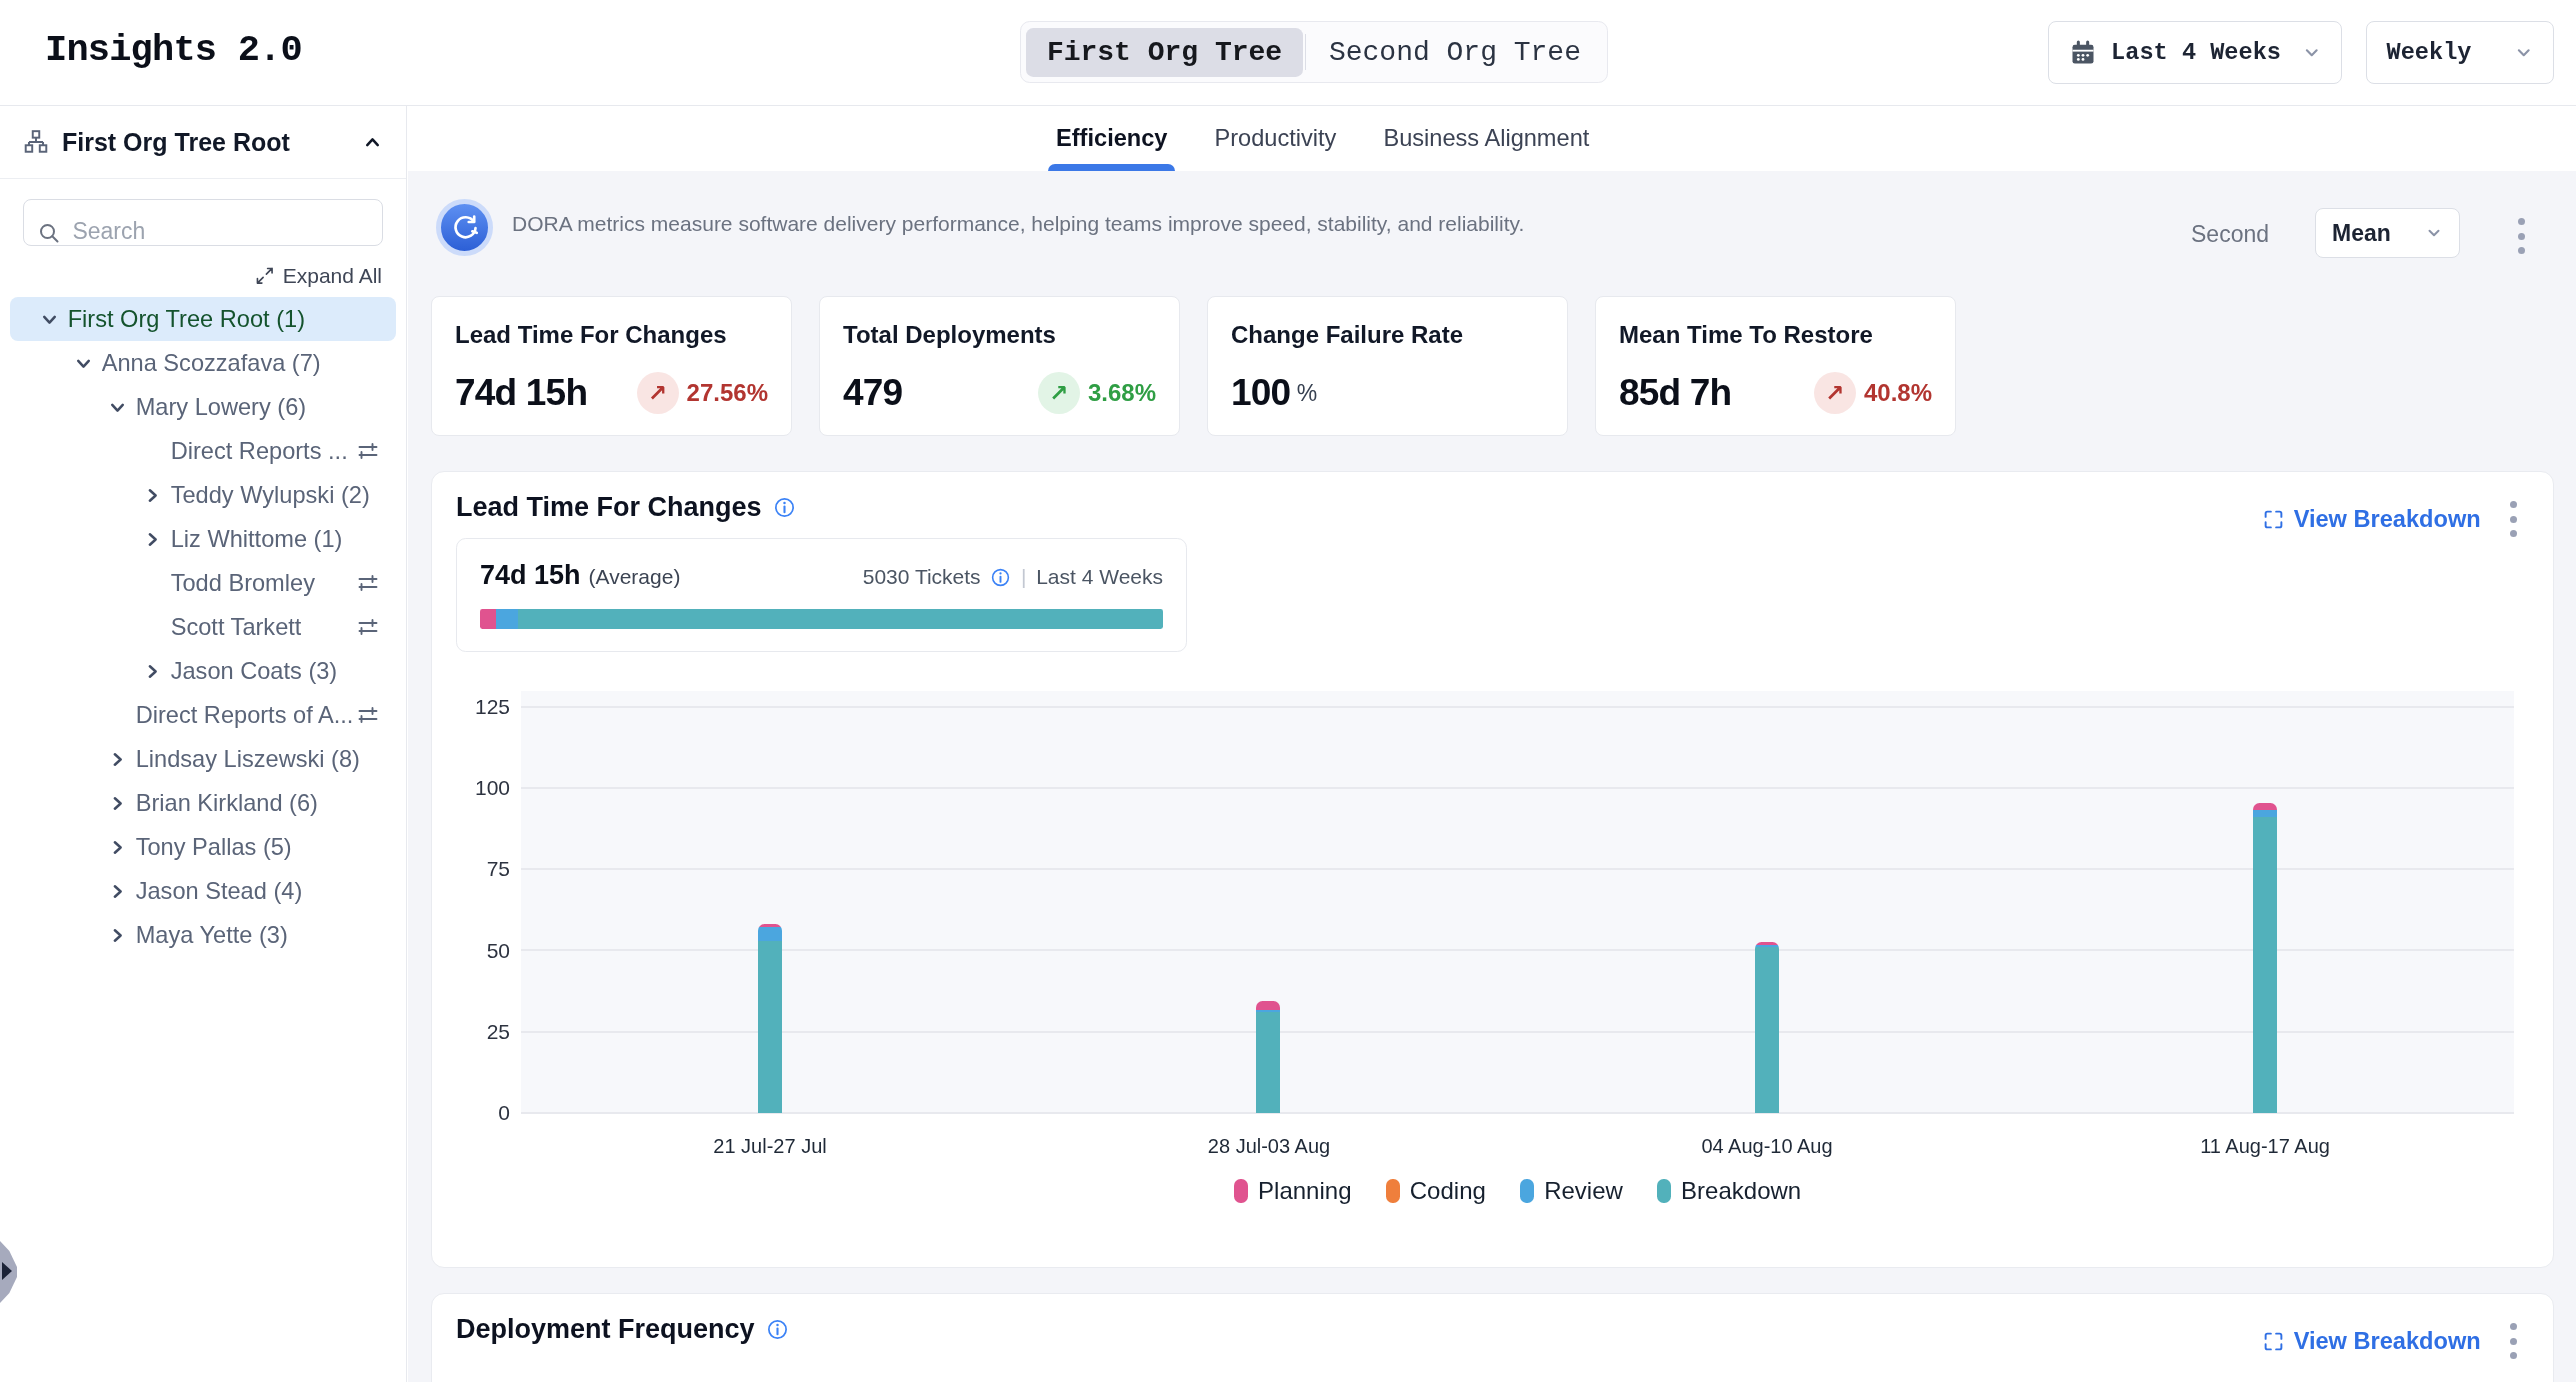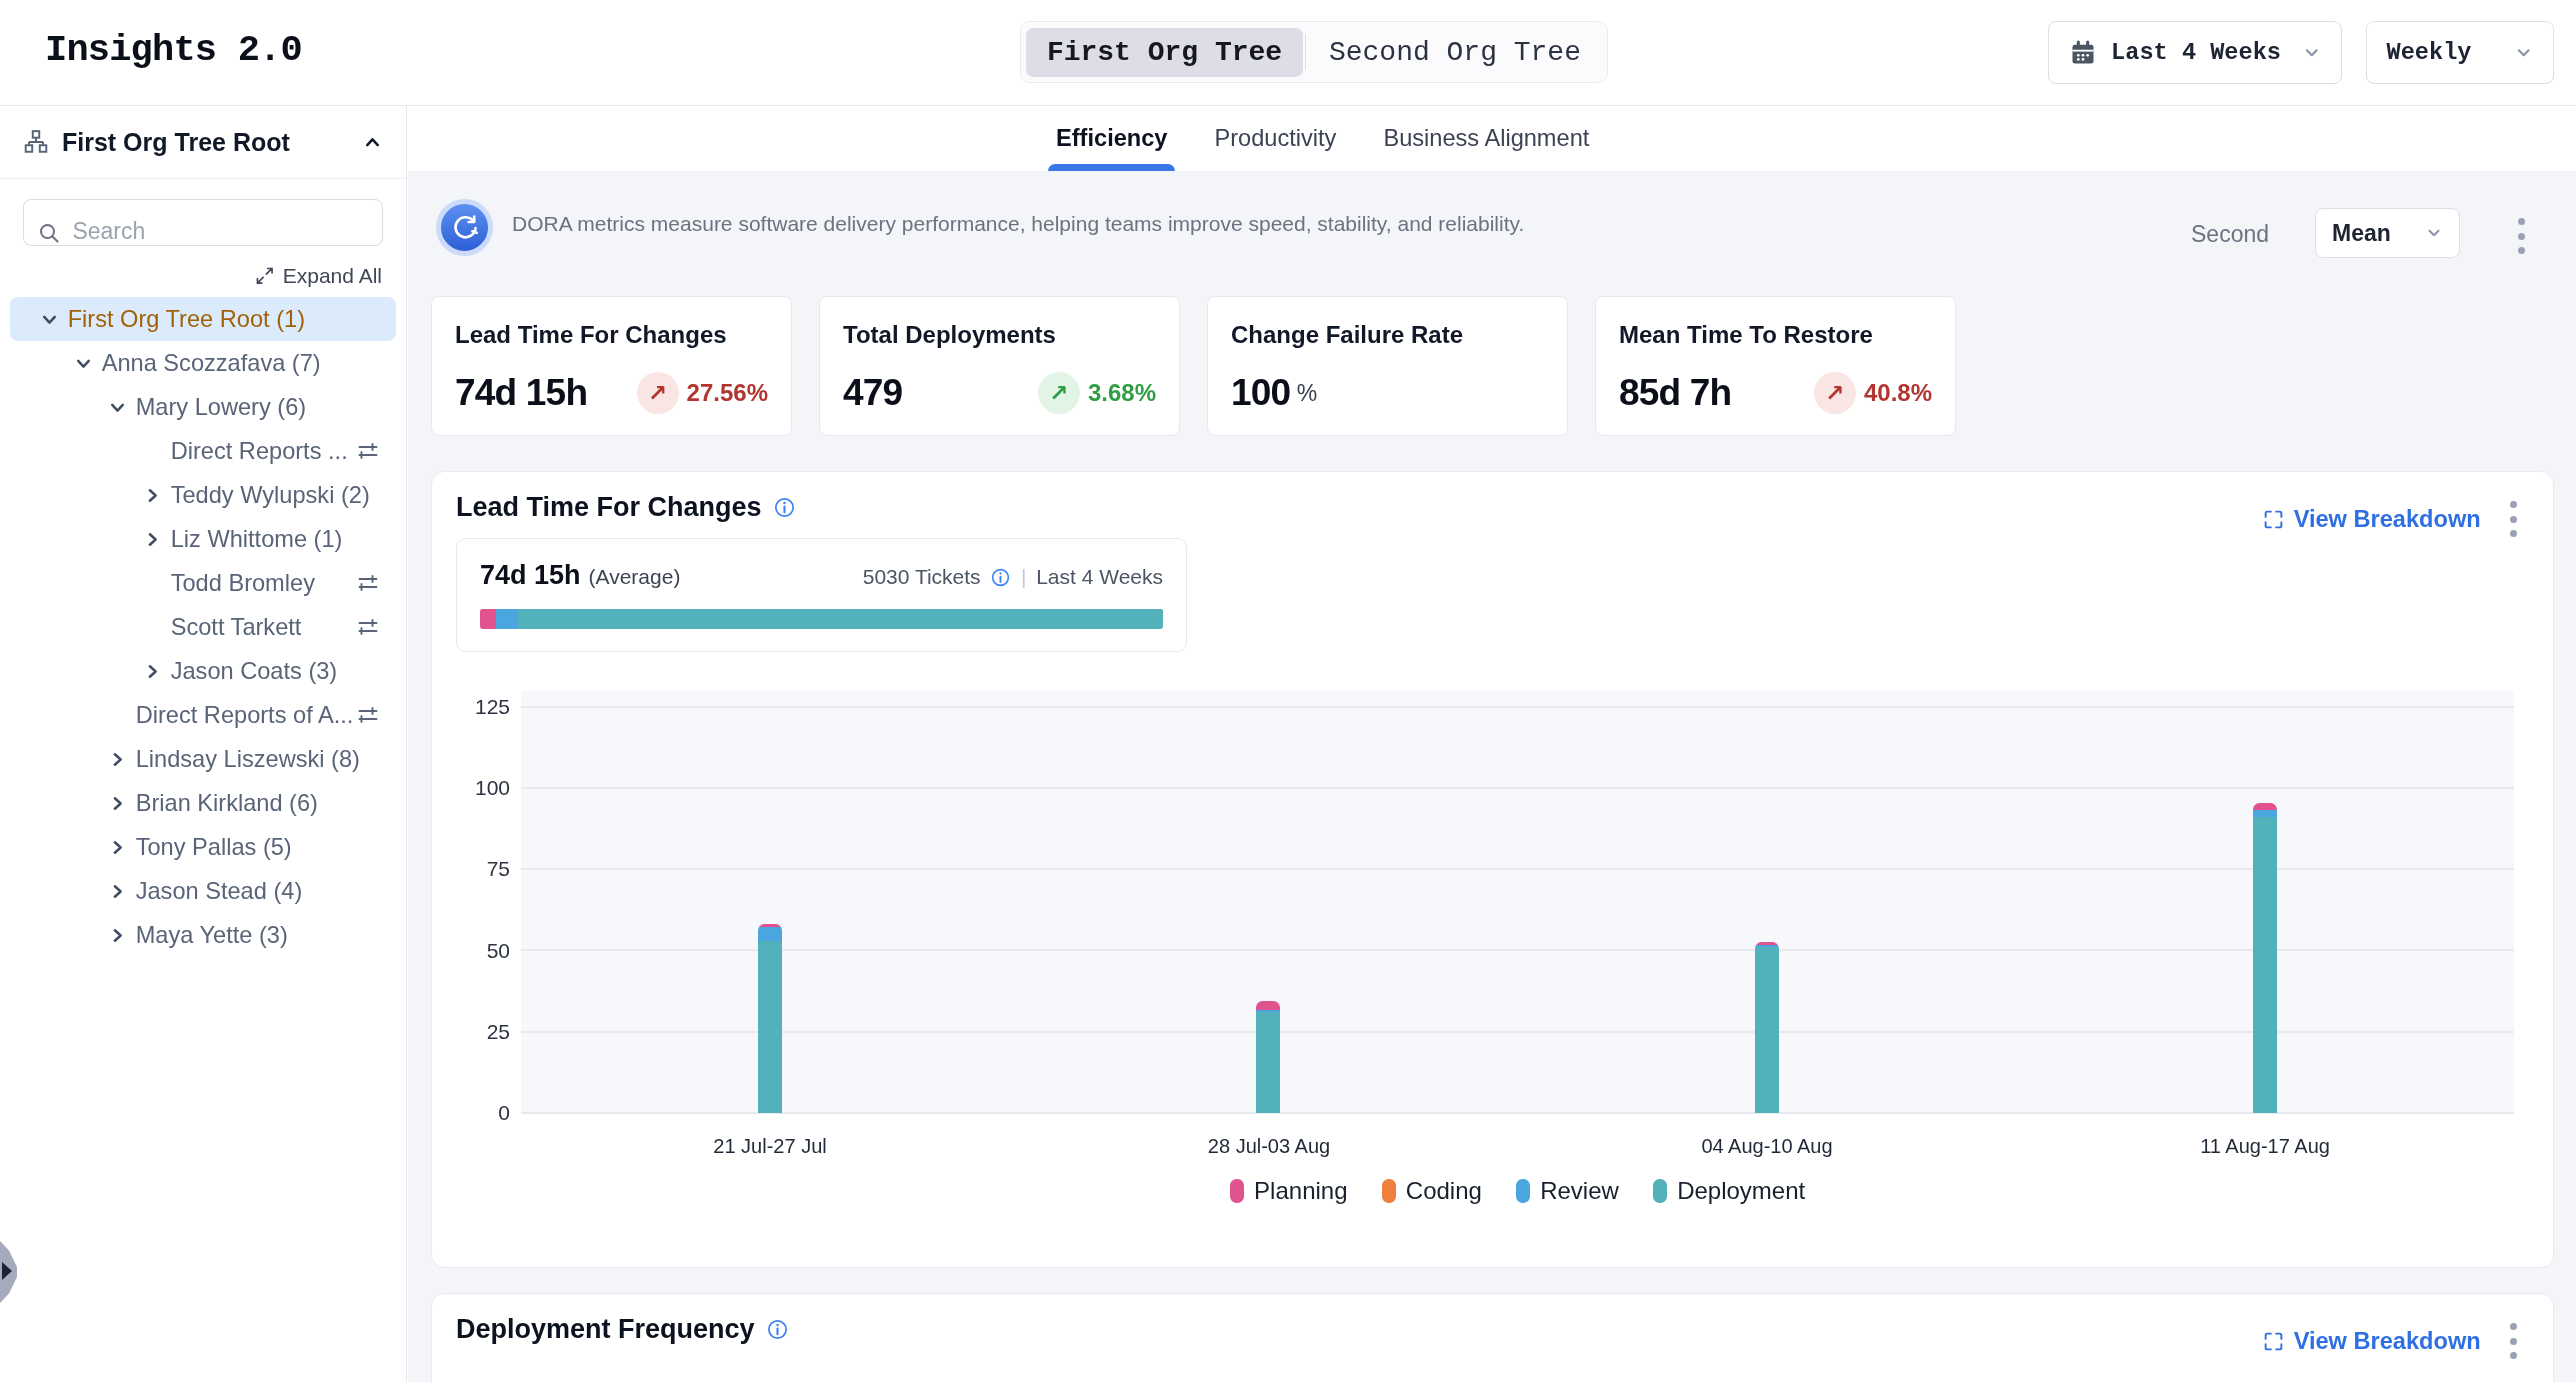--- a/index.html
+++ b/index.html
@@ -34,21 +34,21 @@
   .search-box { margin:19.5px 23px 0; height:47px; border:1.6px solid #dadde4; border-radius:8px;
                 display:flex; align-items:flex-end; padding:0 13px; gap:11.4px; background:#fff; }
   .search-box input { border:none; outline:none; font-size:23px; color:#374151; flex:1; min-width:0;
                       font-family:inherit; background:transparent; }
   .search-box input::placeholder { color:#9ca3af; }
   .expand-row { display:flex; justify-content:flex-end; padding:18px 24px 8px; }
   .expand-btn { display:flex; gap:8px; align-items:center; font-size:21px; color:#3f4656; cursor:pointer; }
   .tree { margin-top:1.6px; }
   .tree-row { height:44px; display:flex; align-items:center; margin:0 9.7px; padding-right:16px;
               border-radius:8px; color:#5a6478; font-size:23.6px; cursor:pointer; }
-  .tree-row.selected { background:#dcebfb; color:#a16207; }
+  .tree-row.selected { background:#dcebfb; color:#14532d; }
   .chev { width:29px; flex:0 0 29px; display:flex; align-items:center; }
   .spacer { width:29px; flex:0 0 29px; }
   .tree-label { white-space:nowrap; overflow:hidden; text-overflow:ellipsis; }
   .filter-ic { margin-left:auto; display:flex; }
 
   
   .main { position:absolute; left:408px; top:106px; right:0; bottom:0; background:#f4f5f9; }
   .tabstrip { position:absolute; left:0; top:0; right:0; height:65px; background:#fff; }
   .tabs { position:absolute; left:648px; top:0; height:65px; display:flex; gap:47px; }
   .tab { font-size:23.6px; color:#3c4354; height:100%; display:flex; align-items:center; position:relative; cursor:pointer; }
@@ -497,21 +497,21 @@
         <div class="leg-item">
           <div class="leg-swatch" style="background: rgb(239, 127, 60);"></div>
           <div>Coding</div>
         </div>
         <div class="leg-item">
           <div class="leg-swatch" style="background: rgb(75, 166, 223);"></div>
           <div>Review</div>
         </div>
         <div class="leg-item">
           <div class="leg-swatch" style="background: rgb(82, 177, 187);"></div>
-          <div>Deployment</div>
+          <div>Breakdown</div>
         </div>
       </div>
   <div class="xlabel" style="left: 338px; top: 663px; position: absolute; transform: translateX(-50%);">21 Jul-27 Jul</div>
       <div class="xlabel" style="left: 837px; top: 663px; position: absolute; transform: translateX(-50%);">28 Jul-03 Aug</div>
       <div class="xlabel" style="left: 1335px; top: 663px; position: absolute; transform: translateX(-50%);">04 Aug-10 Aug</div>
       <div class="xlabel" style="left: 1833px; top: 663px; position: absolute; transform: translateX(-50%);">11 Aug-17 Aug</div>
     </div>
 
   <div class="section-card" id="df-card">
     <div class="sec-title-row">

